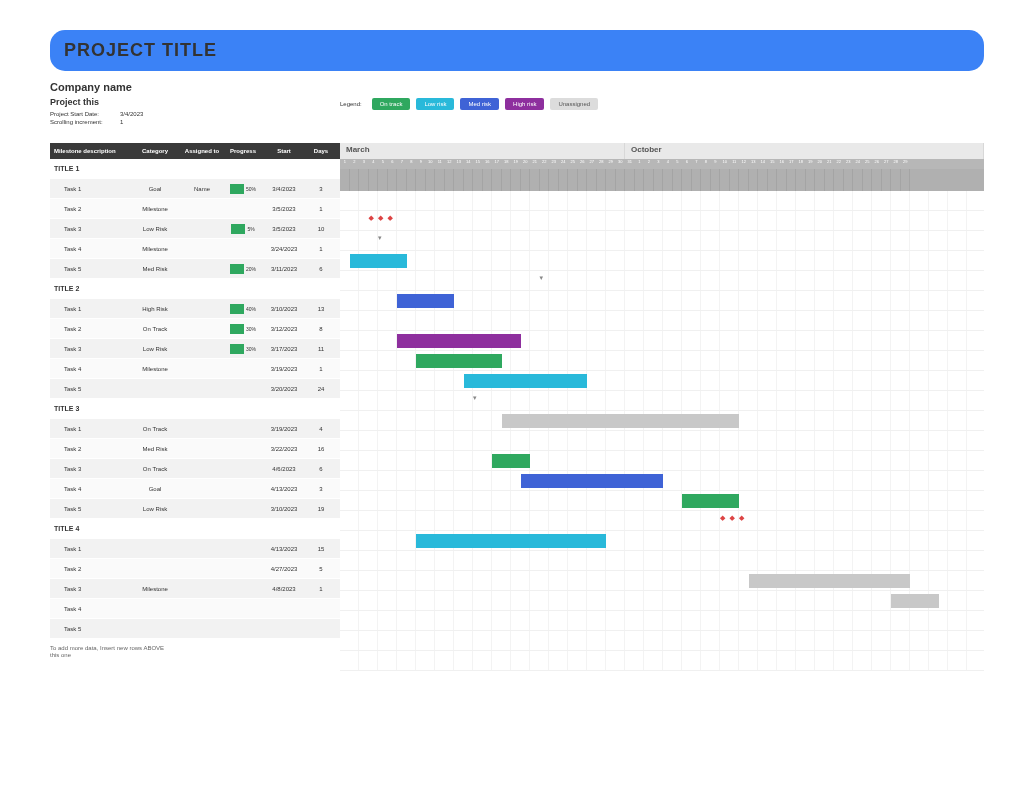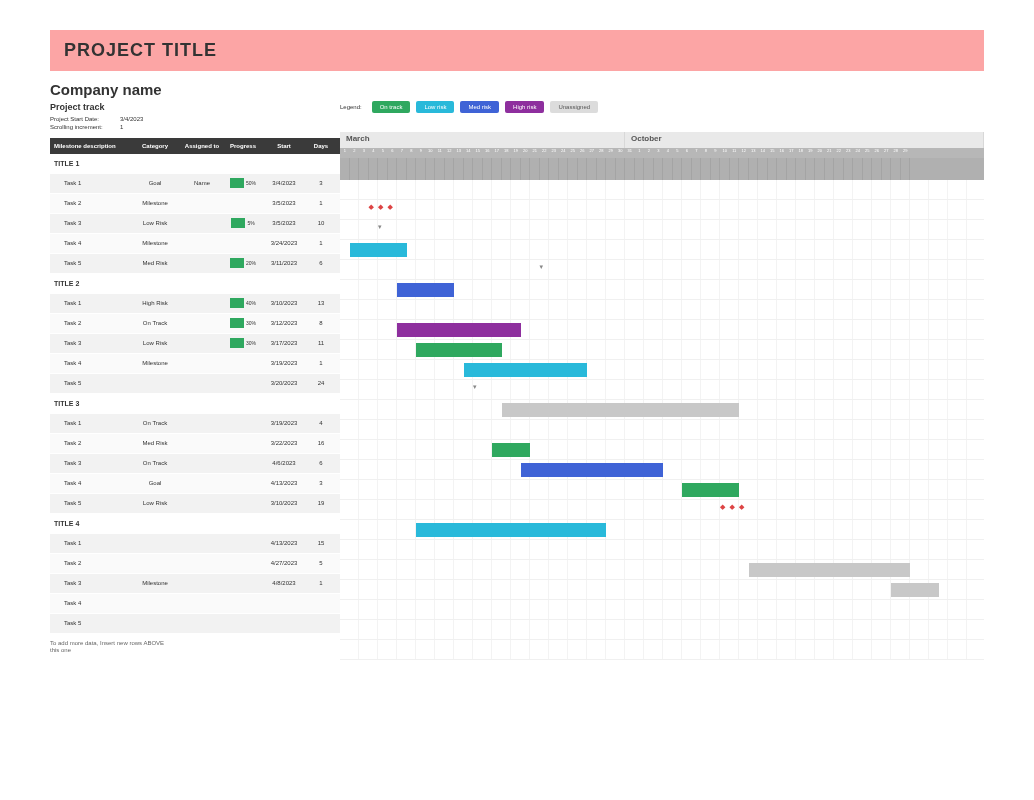--- a/index.html
+++ b/index.html
@@ -1,34 +1,34 @@
 <!DOCTYPE html>
 <html><head>
 <meta charset="utf-8">
 <style>
   * { box-sizing: border-box; margin: 0; padding: 0; }
   body { font-family: Arial, Helvetica, sans-serif; font-size: 7px; color: #333; background:#fff; width:1034px; }
   .page { padding: 30px 50px 30px 50px; }
-  .title-bar { background:#fca5a5; padding:10px 14px; font-size:18px; font-weight:bold; color:#333; letter-spacing:1px; }
+  .title-bar { background:#3b82f6; padding:10px 14px; font-size:18px; font-weight:bold; color:#333; letter-spacing:1px;border-radius:15px; }
   .meta-row { display:flex; margin-top:10px; }
   .meta-left { width:290px; }
-  .meta-left .company { font-weight:bold; font-size:15px; margin-bottom:4px;}
+  .meta-left .company { font-weight:bold; font-size:11px; margin-bottom:4px;}
   .meta-left .lead { font-weight:bold; font-size:9px; margin-bottom:4px;}
   .meta-left .kv { display:flex; font-size:6px; margin-bottom:2px;}
   .meta-left .kv .k { width:70px; }
   .legend { display:flex; align-items:center; gap:6px; }
   .legend-label { font-size:6px; margin-right:4px;}
   .chip { font-size:6px; padding:3px 8px; border-radius:2px; color:#fff; }
   .chip.ontrack { background:#2fa85f; }
   .chip.lowrisk { background:#29b9da; }
   .chip.medrisk { background:#3f63d6; }
   .chip.highrisk { background:#8e2f9e; }
   .chip.unassigned { background:#dcdcdc; color:#555; }
 
-  .content { display:flex; margin-top:0;align-items:center; }
+  .content { display:flex; margin-top:16px; }
   .left-col { width:290px; }
   .right-col { flex:1; position:relative; }
 
   .hdr { display:flex; background:#3a3a3a; color:#fff; font-size:6px; font-weight:bold; height:16px; align-items:center; }
   .hdr > div { padding:0 4px; }
   .c-desc { width:80px; }
   .c-cat { width:50px; text-align:center;}
   .c-assign { width:44px; text-align:center;}
   .c-prog { width:38px; text-align:center;}
   .c-start { width:44px; text-align:center;}
@@ -69,21 +69,21 @@
 </style>
 </head>
 <body>
 
 <div class="page">
   <div class="title-bar">PROJECT TITLE</div>
 
   <div class="meta-row">
     <div class="meta-left">
       <div class="company">Company name</div>
-      <div class="lead">Project track</div>
+      <div class="lead">Project this</div>
       <div class="kv">
         <div class="k">Project Start Date:</div>
         <div>3/4/2023</div>
       </div>
       <div class="kv">
         <div class="k">Scrolling increment:</div>
         <div>1</div>
       </div>
     </div>
     <div class="legend">

